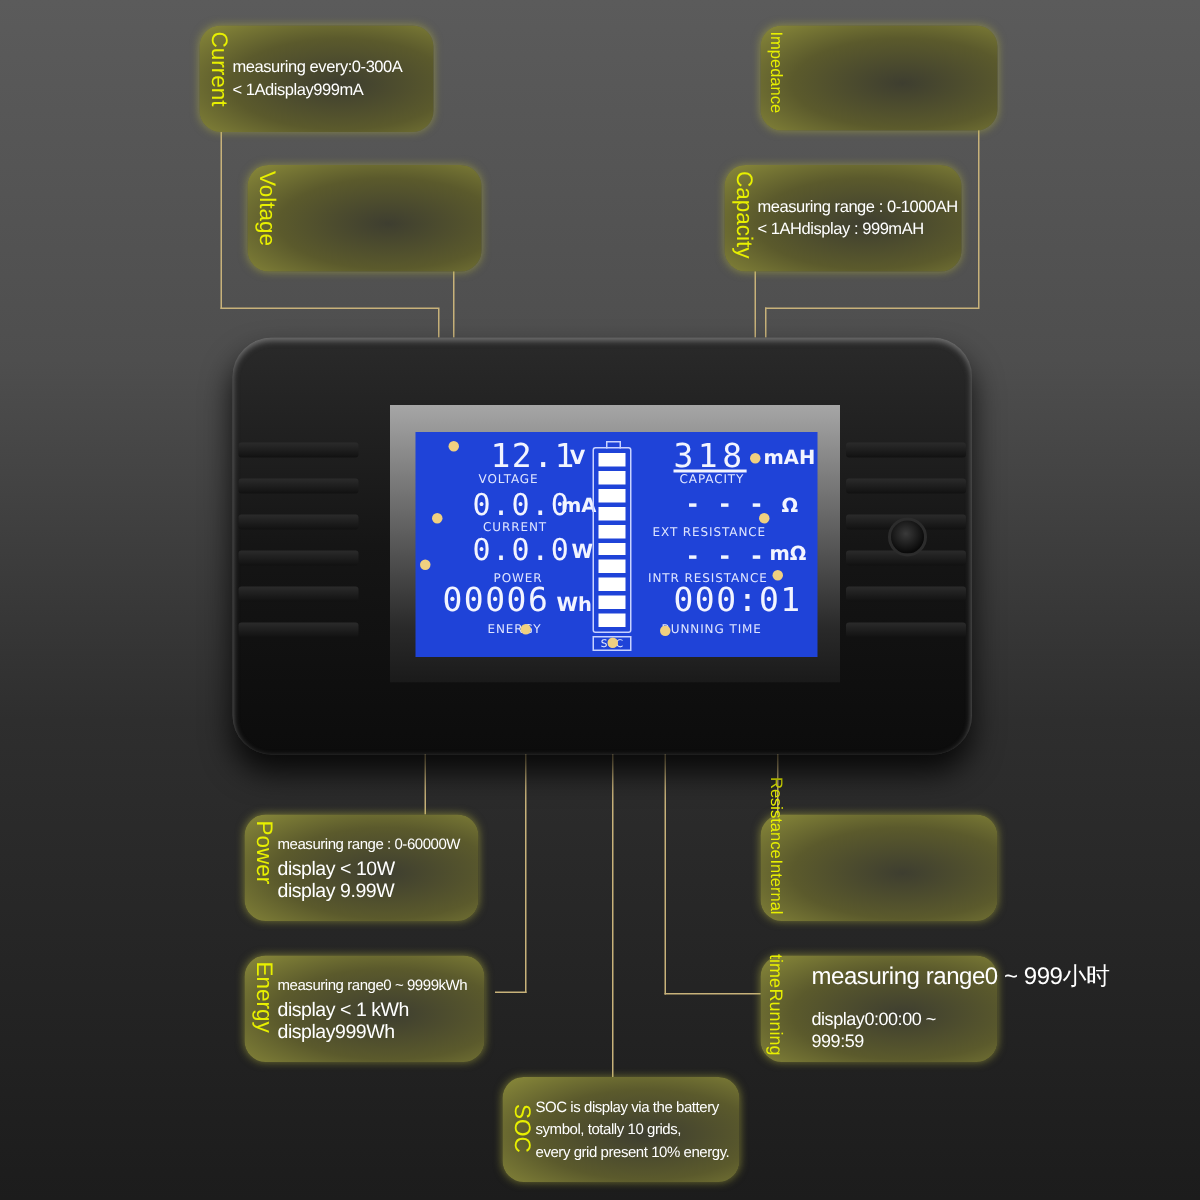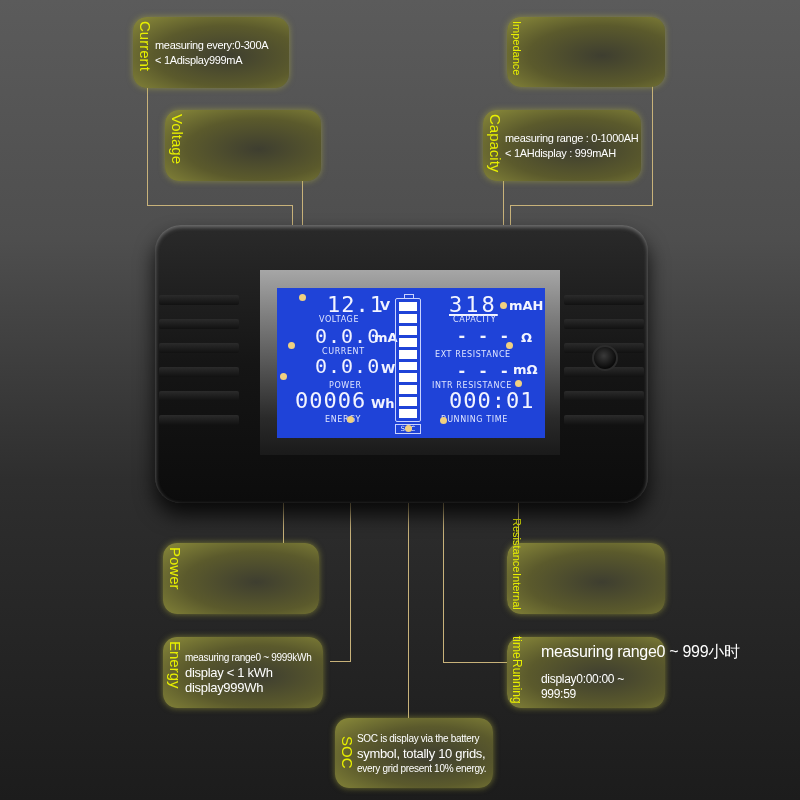--- a/index.html
+++ b/index.html
@@ -122,20 +122,25 @@
 <div class="callout" style="left:483px;top:110px;width:158px;height:71px;">
   <div class="vlabel">Capacity</div>
   <div class="body">
     <div>measuring range : 0-1000AH</div>
     <div>&lt; 1AHdisplay : 999mAH</div>
   </div>
 </div>
 
 <div class="callout" style="left:163px;top:543px;width:156px;height:71px;">
   <div class="vlabel">Power</div>
+  <div class="body big">
+    <div style="font-size:10px;">measuring range : 0-60000W</div>
+    <div>display &lt; 10W</div>
+    <div>display 9.99W</div>
+  </div>
 </div>
 
 <div class="callout" style="left:163px;top:637px;width:160px;height:71px;">
   <div class="vlabel">Energy</div>
   <div class="body big">
     <div style="font-size:10px;">measuring range0 ~ 9999kWh</div>
     <div>display &lt; 1 kWh</div>
     <div>display999Wh</div>
   </div>
 </div>
@@ -156,21 +161,21 @@
     <div style="font-size:16px;">measuring range0 ~ 999小时</div>
     <div style="font-size:12px;margin-top:13px;"> display0:00:00 ~</div>
     <div style="font-size:12px;">999:59</div>
   </div>
 </div>
 
 <div class="callout" style="left:335px;top:718px;width:158px;height:70px;">
   <div class="vlabel" style="top:18px;">SOC</div>
   <div class="body">
     <div style="font-size:10px;">SOC is display via the battery</div>
-    <div style="font-size:13px;">symbol, totally 10 grids,</div>
+    <div style="font-size:10px;">symbol, totally 10 grids,</div>
     <div style="font-size:10px;">every grid present 10% energy.</div>
   </div>
 </div>
 
 <div class="device">
   <div class="grille" style="left:4px;">
     <div class="rib"></div>
       <div class="rib"></div>
       <div class="rib"></div>
       <div class="rib"></div>

